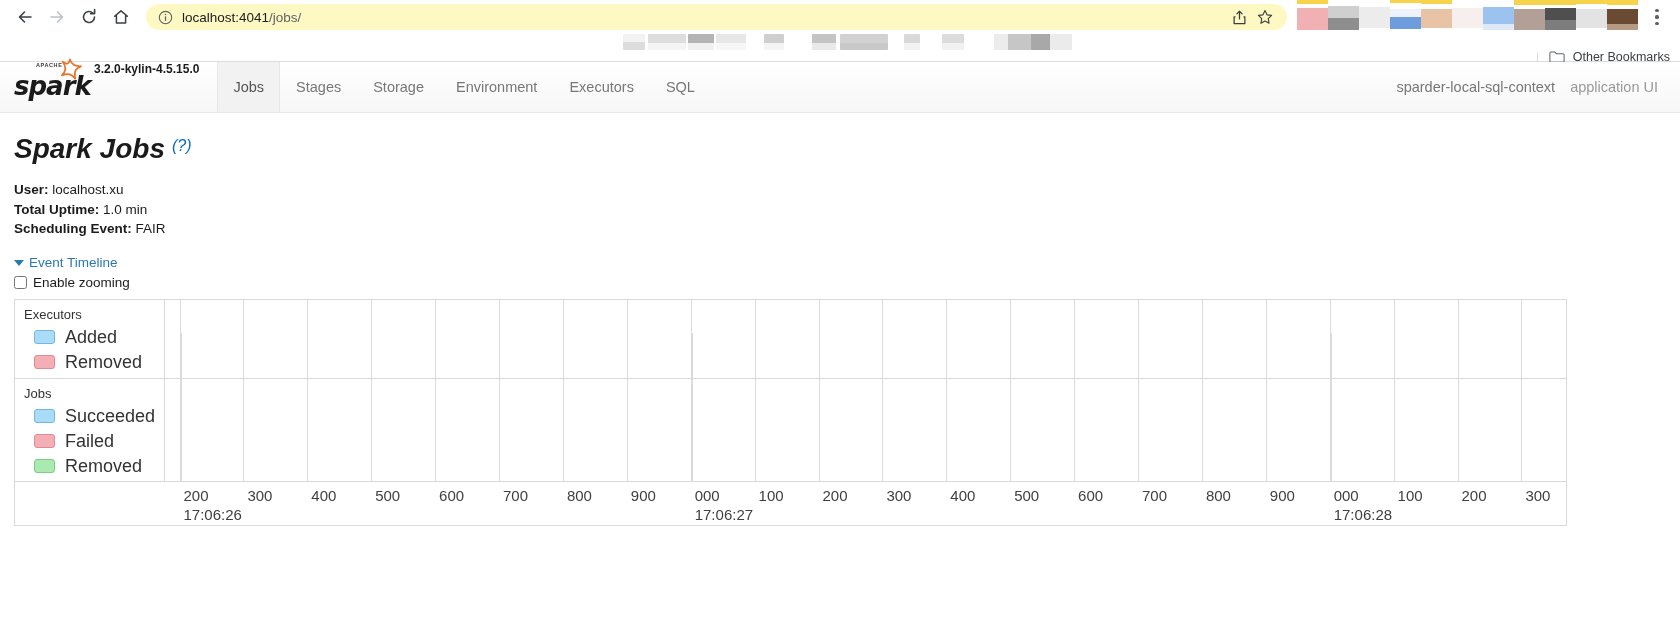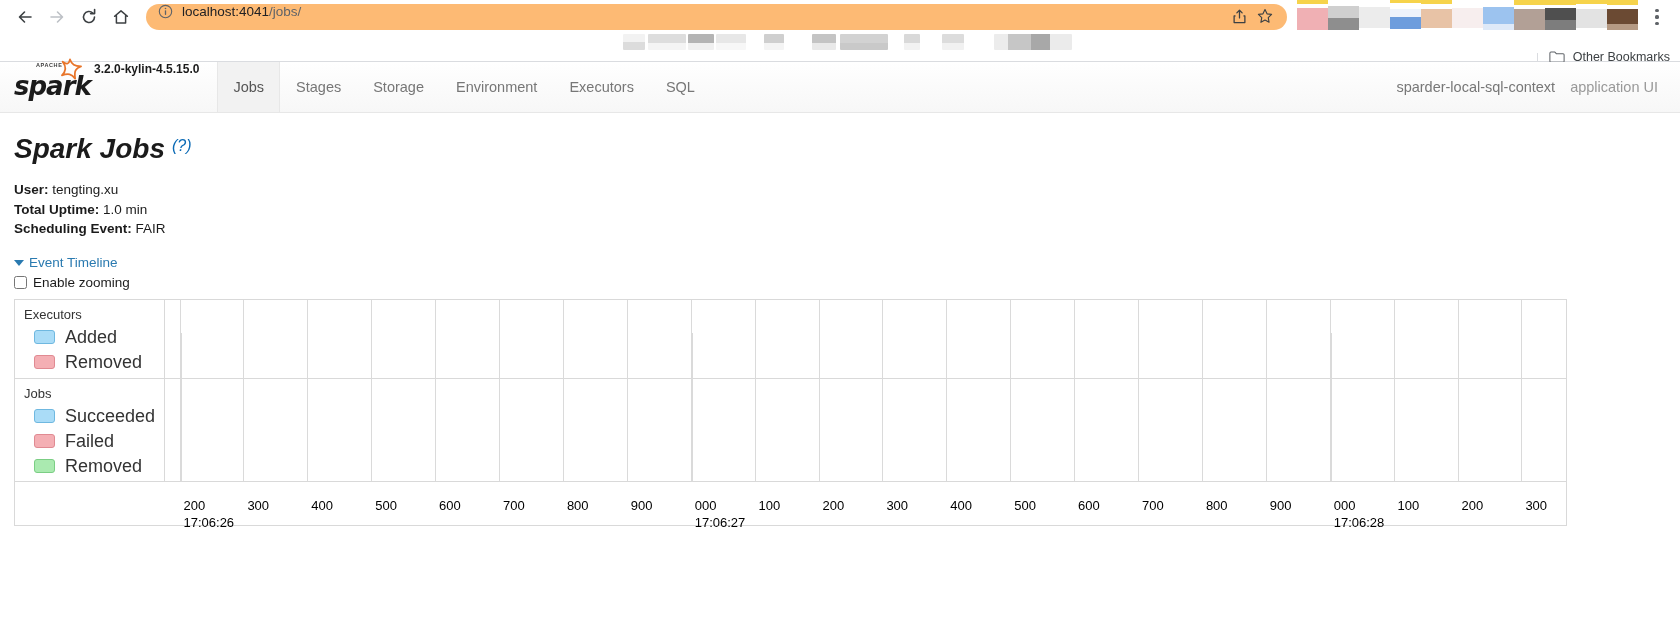--- a/index.html
+++ b/index.html
@@ -26,23 +26,24 @@
   .nav-btn {
     width: 30px; height: 30px;
     display: flex; align-items: center; justify-content: center;
     border-radius: 50%;
     flex: 0 0 auto;
   }
   .nav-btn svg { display: block; }
   .omnibox {
     flex: 1 1 auto;
     height: 26px;
-    background: #fdba74;
+    background: #fef9c3;
     border-radius: 14px;
     display: flex;
+    align-items: center;
     padding: 0 10px 0 12px;
     margin-left: 8px;
     margin-right: 0;
     min-width: 0;
   }
   .omnibox .info-icon { flex: 0 0 auto; margin-right: 9px; display:flex; }
   .omnibox .url {
     font-size: 13.5px;
     color: #202124;
     white-space: nowrap;
@@ -328,23 +329,23 @@
     position: relative;
   }
   .tl-axis .axis-pad {
     position: absolute;
     left: 0; top: 0; bottom: 0;
     width: 150px;
     border-right: 1px solid transparent;
   }
   .tick {
     position: absolute;
-    top: 11px;
-    font-size: 13px;
-    color: #000000;
+    top: 0;
+    font-size: 15px;
+    color: #404040;
     white-space: nowrap;
     line-height: 1;
     padding-top: 6px;
   }
   .tick .ms { display: block; }
   .tick .sec { display: block; padding-top: 4px; }
   .axis-vline {
     position: absolute;
     top: -149px;
     height: 149px;
@@ -501,21 +502,21 @@
 <div class="page">
 
   <h1 class="page-title">
     <span>Spark Jobs</span>
     <a class="help" href="#">(?)</a>
   </h1>
 
   <div class="meta-list">
     <div>
       <span class="k">User:</span>
-      <span>tengting.xu</span>
+      <span>localhost.xu</span>
     </div>
     <div>
       <span class="k">Total Uptime:</span>
       <span>1.0 min</span>
     </div>
     <div>
       <span class="k">Scheduling Event:</span>
       <span>FAIR</span>
     </div>
   </div>

